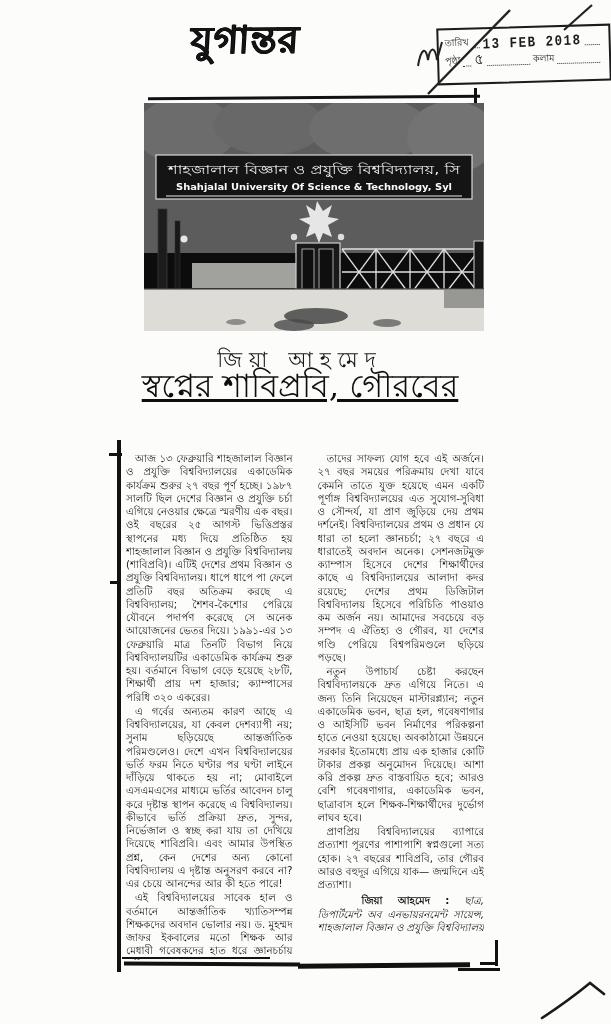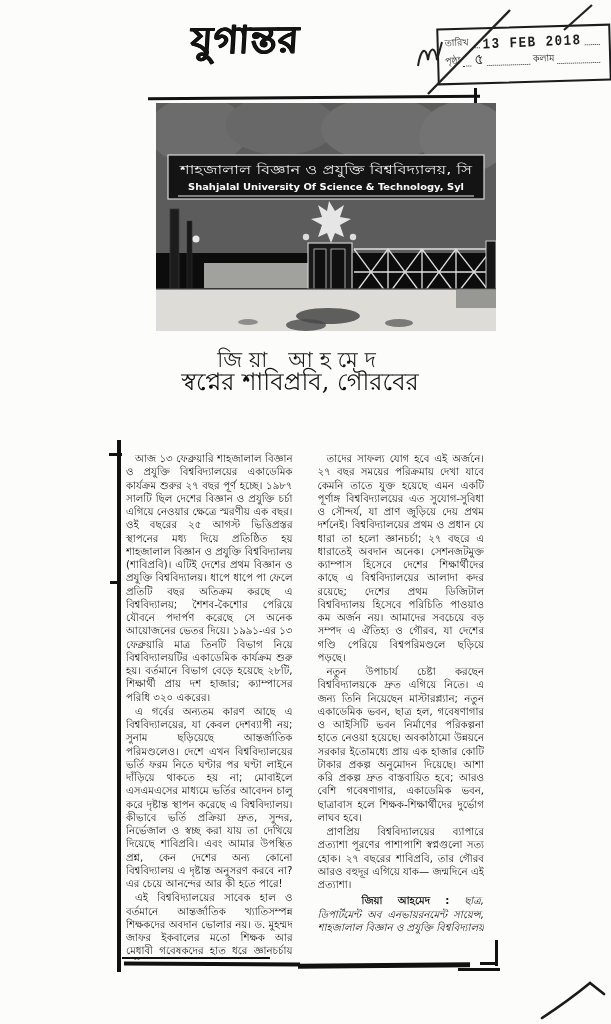--- a/index.html
+++ b/index.html
@@ -32,30 +32,30 @@
     transform:scaleY(1.18) rotate(-.8deg);white-space:nowrap;
   }
   .hand-num{
     font-size:15px;color:#111;transform:rotate(-10deg);position:relative;top:3px;
     font-family:"DejaVu Serif",serif;
   }
   .pen-overlay{position:absolute;left:412px;top:0;width:199px;height:102px;pointer-events:none;}
   
   .mark{position:absolute;background:#111;}
   
-  .photo{position:absolute;left:156px;top:103px;width:340px;height:228px;}
+  .photo{position:absolute;left:144px;top:103px;width:340px;height:228px;}
   
   .byline{
     position:absolute;left:120px;top:344px;width:360px;text-align:center;
     font-size:21px;letter-spacing:7px;color:#171717;
   }
   .headline{
     position:absolute;left:114px;top:368px;width:372px;text-align:center;
     font-family:"DejaVu Serif","Liberation Serif",serif;
-    font-size:24px;line-height:1.18;color:#0e0e0e;
+    font-size:32px;line-height:1.18;color:#0e0e0e;text-decoration:underline;
   }
   
   .body-wrap{
     position:absolute;left:126px;top:452px;width:358px;height:508px;
     display:flex;gap:25px;overflow:hidden;
   }
   .col{flex:1;overflow:hidden;text-align:justify;
     font-size:10.2px;line-height:1.3;color:#161616;}
   .col .para{display:block;text-indent:9px;margin:0 0 1px 0;}
   .credit{display:block;margin-top:3px;font-size:10.2px;line-height:1.3;}

